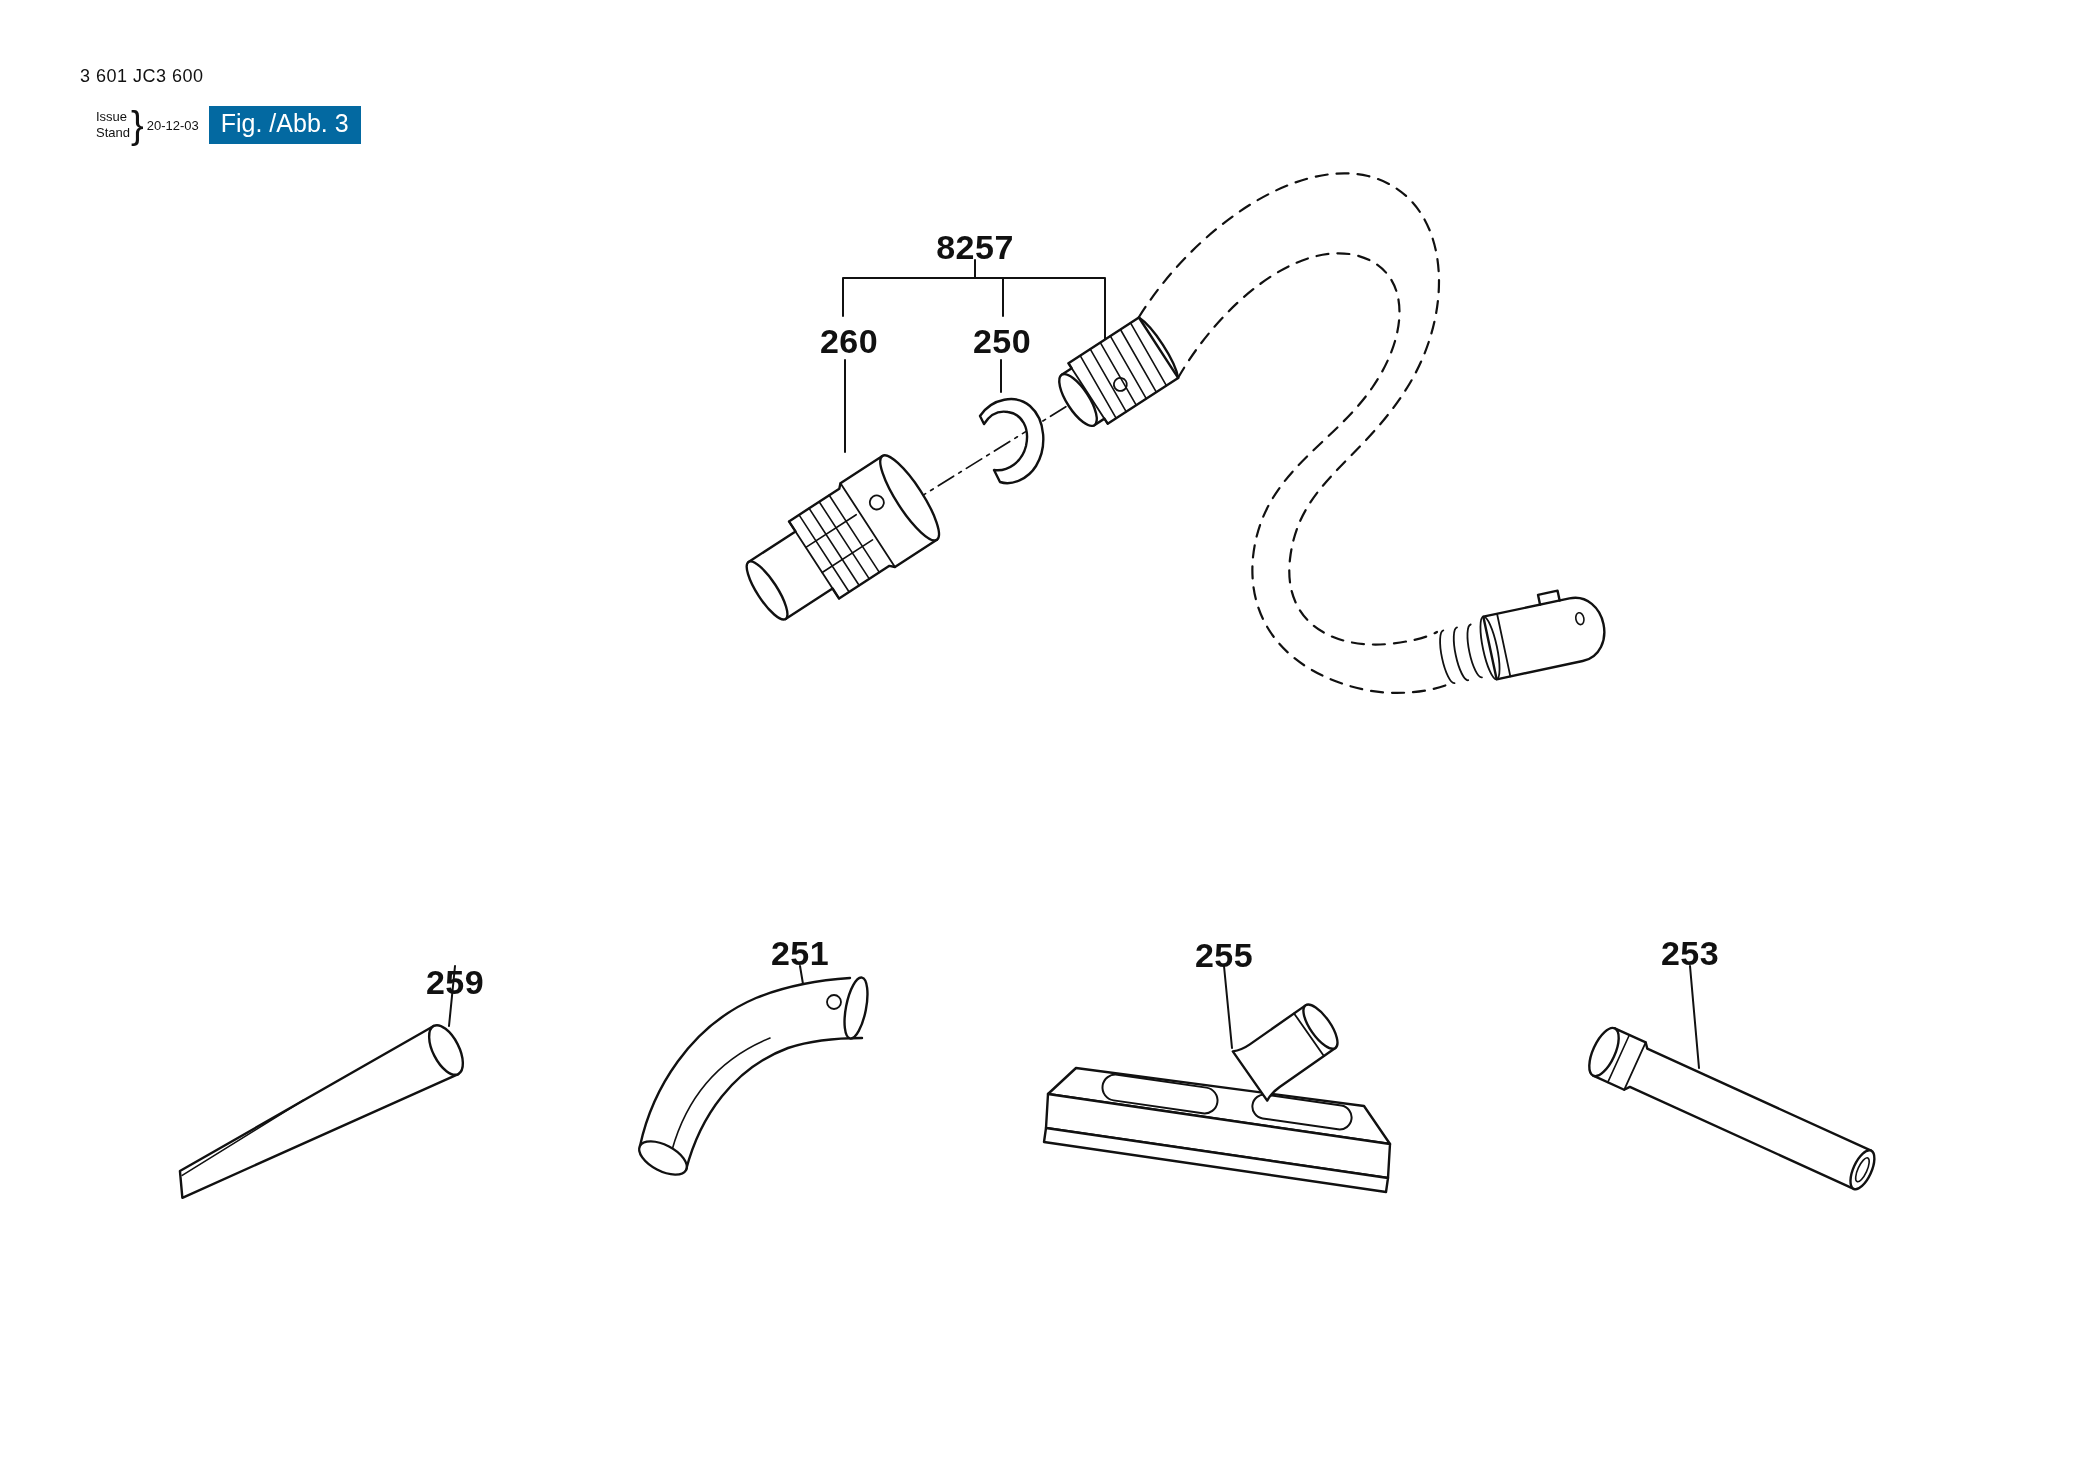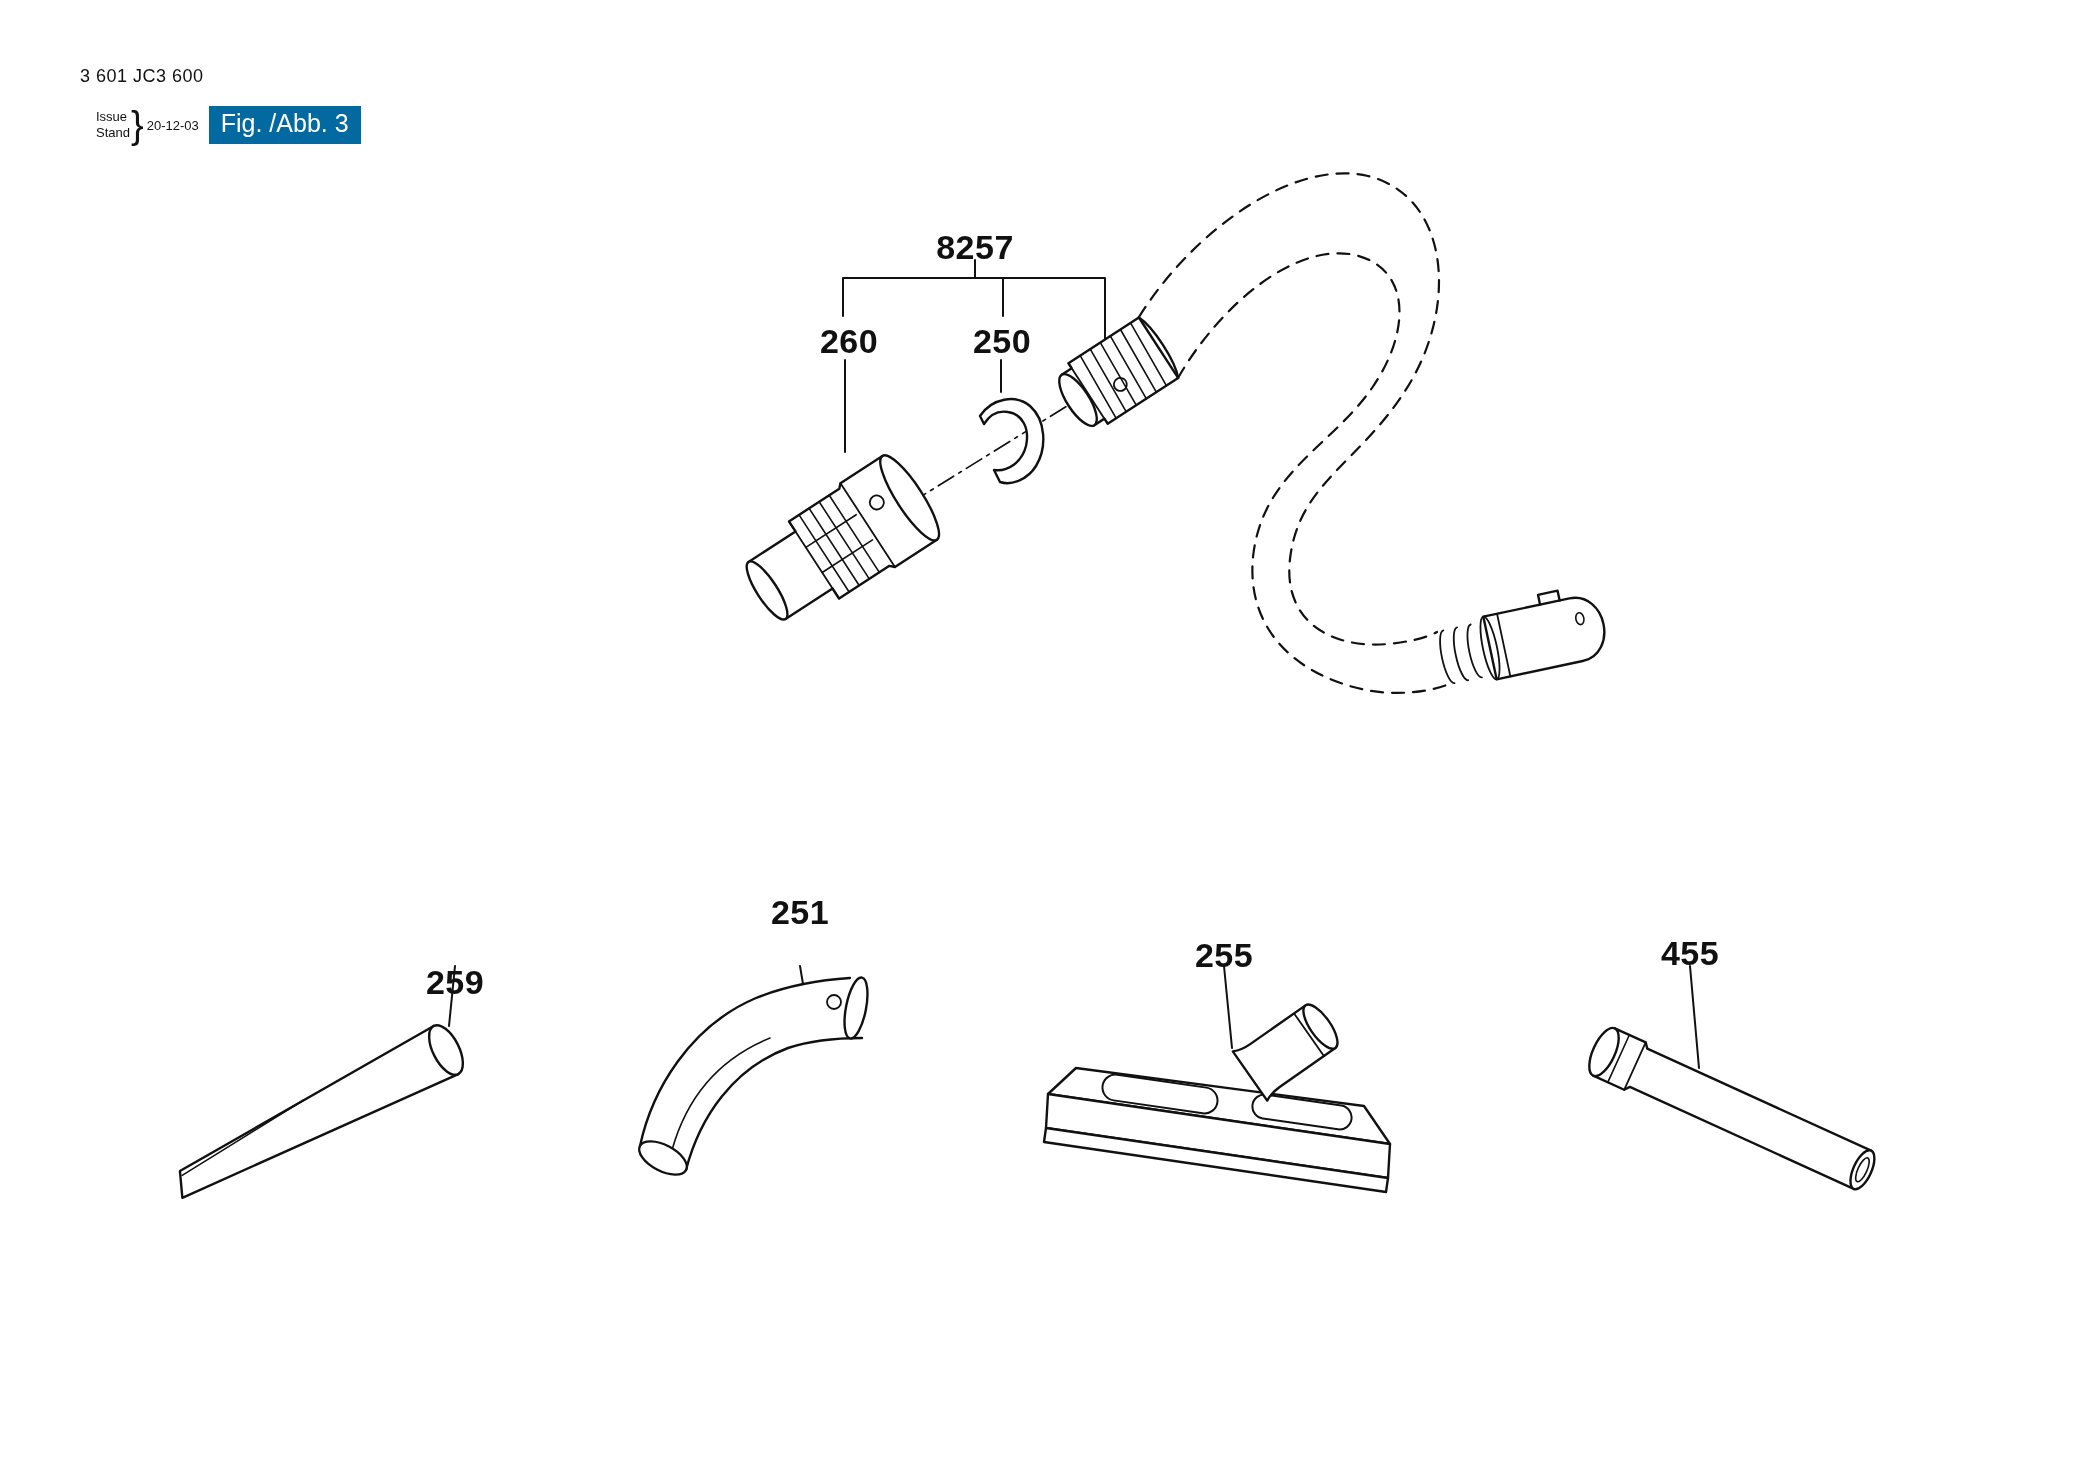--- a/index.html
+++ b/index.html
@@ -130,18 +130,18 @@
     </div>
     <span class="brace">}</span>
     <span class="issue-date">20-12-03</span>
     <span class="fig-badge">Fig. /Abb. 3</span>
   </div>
 
   <div class="callout" style="left:975px; top:228px;">8257</div>
   <div class="callout" style="left:849px; top:322px;">260</div>
   <div class="callout" style="left:1002px; top:322px;">250</div>
   <div class="callout" style="left:455px; top:936px;margin-top:27px;">259</div>
-  <div class="callout" style="left:800px; top:893px;">251</div>
+  <div class="callout" style="left:800px; top:934px;">251</div>
   <div class="callout" style="left:1224px; top:936px;">255</div>
-  <div class="callout" style="left:1690px; top:934px;">455</div>
+  <div class="callout" style="left:1690px; top:934px;">253</div>
 
 
 </div>
 
 </body></html>

